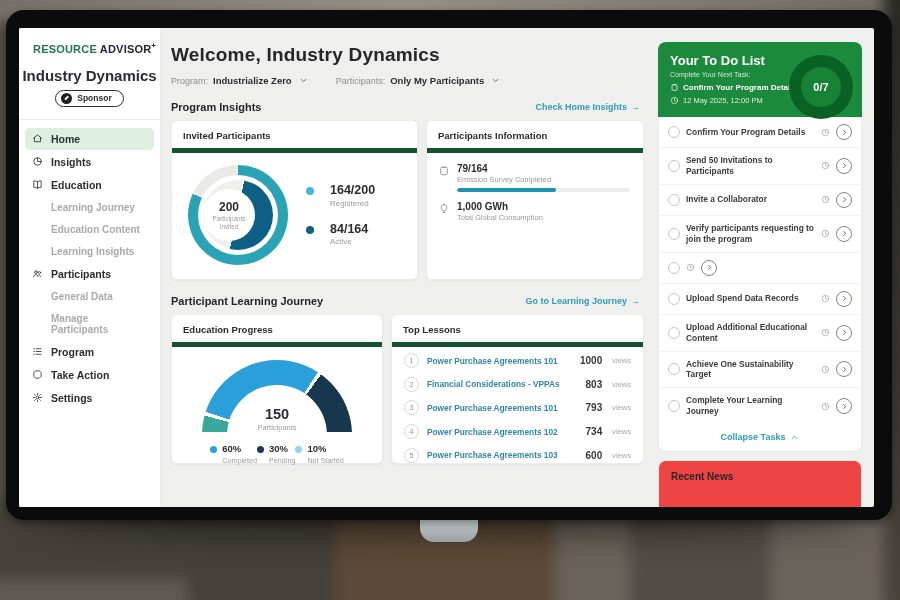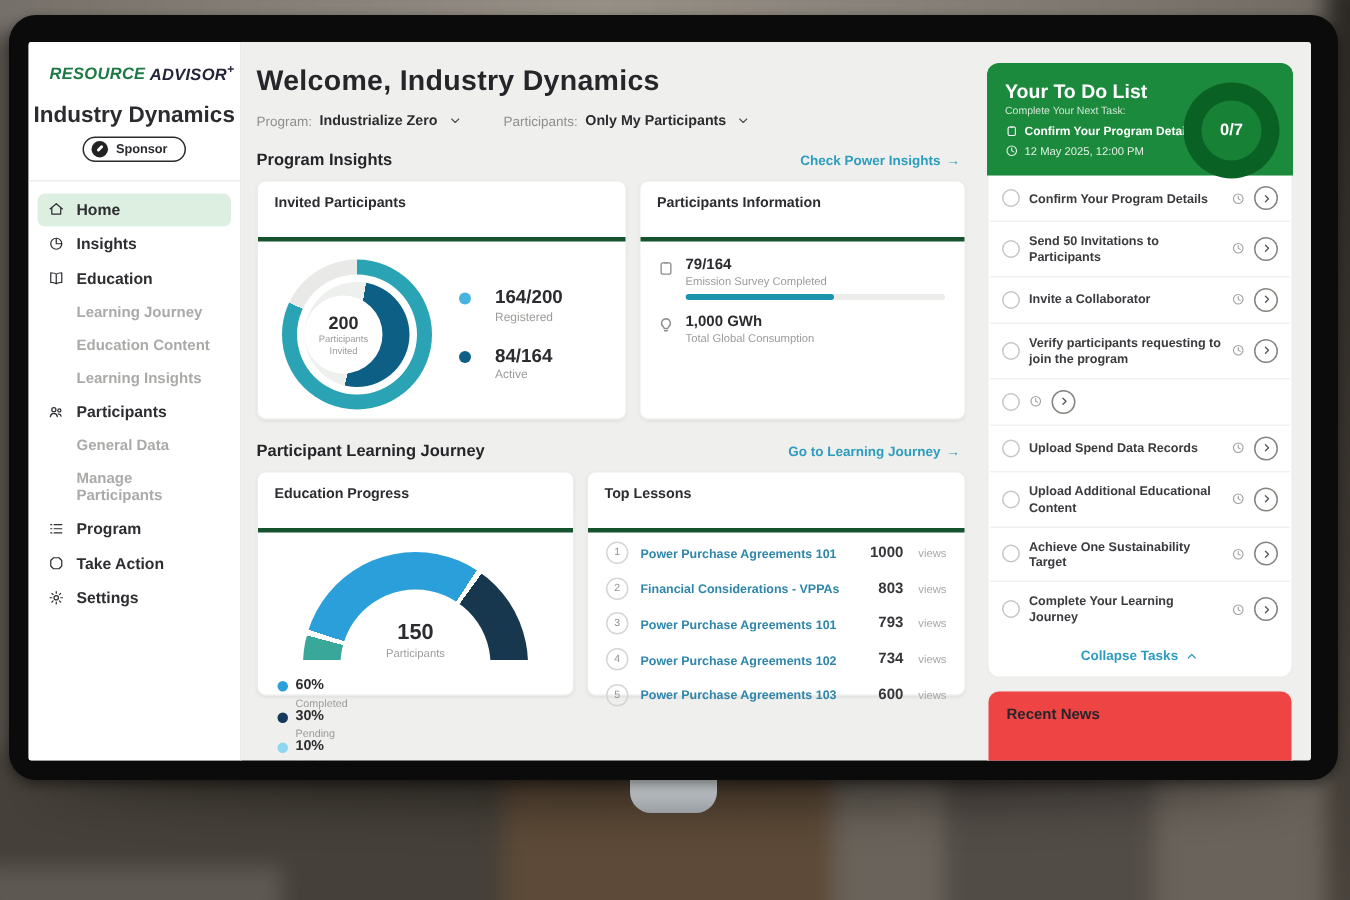--- a/index.html
+++ b/index.html
@@ -18,21 +18,21 @@
            background:rgba(10,8,6,.55);filter:blur(16px);}
   .stand{position:absolute;left:420px;top:508px;width:58px;height:34px;border-radius:10px 10px 14px 14px;
          background:linear-gradient(#eef1f2,#b9bfc2 55%,#989ea1);}
   
   .monitor{position:absolute;left:6px;top:10px;width:886px;height:510px;background:#0b0b0b;
            border-radius:18px;box-shadow:0 3px 8px rgba(0,0,0,.45);}
   .screen{position:absolute;left:13px;top:18px;width:855px;height:479px;background:#eff0ed;
           overflow:hidden;display:flex;border-radius:2px;color:#2c2c30;}
   
   .sidebar{flex:none;width:142px;background:#fff;border-right:1px solid #e9e9e6;padding-top:13px;box-sizing:border-box;}
-  .logo{padding-left:14px;font-size:11px;font-weight:800;letter-spacing:.2px;font-style:italic;}
+  .logo{padding-left:14px;font-size:11px;font-weight:800;letter-spacing:.2px;}
   .logo .g{color:#1d7a45;} .logo .d{color:#24243a;} .logo sup{font-size:8px;}
   .pname{margin-top:12px;text-align:center;font-size:15px;font-weight:700;color:#2c2c30;}
   .sponsor{margin:6px auto 0;display:flex;align-items:center;gap:5px;width:max-content;
            border:1px solid #2c2c2c;border-radius:11px;padding:2px 11px 2px 5px;font-size:8.5px;font-weight:700;cursor:pointer;}
   .sp-ic{width:11px;height:11px;border-radius:50%;background:#222;display:flex;align-items:center;justify-content:center;}
   .sp-ic::after{content:"";width:5px;height:1.5px;background:#fff;transform:rotate(-45deg);border-radius:1px;}
   .sdiv{border-bottom:1px solid #ececea;margin:12px 0 8px;}
   .nav-item{display:flex;align-items:center;gap:8px;margin:1px 6px;padding:5px 7px;border-radius:5px;
             font-size:10.5px;font-weight:700;color:#2e2e32;cursor:pointer;}
   .nav-item svg{flex:none;}
@@ -44,21 +44,21 @@
   .filters{margin-top:9px;display:flex;align-items:center;gap:28px;}
   .filter{display:flex;align-items:center;gap:5px;cursor:pointer;}
   .flabel{font-size:9px;color:#8f8f8d;}
   .fvalue{font-size:9.5px;font-weight:800;color:#2c2c30;}
   .chev{display:inline-flex;margin-left:2px;}
   .secrow{margin-top:15px;display:flex;align-items:center;justify-content:space-between;padding-right:4px;}
   .sectitle{font-size:11px;font-weight:800;color:#26262a;}
   .seclink{font-size:9px;font-weight:800;color:#2e9cbe;cursor:pointer;display:flex;align-items:center;gap:4px;}
   .cardrow{margin-top:7px;display:flex;gap:8px;}
   .card{background:#fff;border:1px solid #ececea;border-radius:6px;box-shadow:0 1px 2px rgba(0,0,0,.05);box-sizing:border-box;}
-  .chead{padding:9px 11px 17px;border-bottom:3px solid #14532d;font-size:9.5px;font-weight:800;color:#2c2c30;}
+  .chead{padding:9px 11px 7px;border-bottom:5px solid #14532d;font-size:9.5px;font-weight:800;color:#2c2c30;}
   
   .card-ip{width:247px;height:160px;}
   .ip-body{display:flex;align-items:center;padding:12px 10px 0 16px;}
   .donut{width:100px;height:100px;border-radius:50%;display:flex;align-items:center;justify-content:center;}
   .dhole{width:80px;height:80px;background:#fff;border-radius:50%;display:flex;align-items:center;justify-content:center;}
   .donut2{width:70px;height:70px;border-radius:50%;display:flex;align-items:center;}
   .dhole2{width:52px;height:52px;background:#fff;border-radius:50%;display:flex;flex-direction:column;
           align-items:center;justify-content:center;text-align:center;}
   .dval{font-size:12px;font-weight:800;}
   .dlab{font-size:6.3px;color:#9b9b99;line-height:1.25;margin-top:1px;}
@@ -78,21 +78,21 @@
   .sbar{margin-top:4px;height:4px;border-radius:2px;background:#ececea;overflow:hidden;}
   .sbar-fill{height:100%;border-radius:2px;background:#1b93ad;}
   
   .card-ep{width:212px;height:150px;}
   .gauge{position:relative;width:150px;height:72px;margin:13px auto 0;overflow:hidden;}
   .gauge-arc{position:absolute;left:0;top:0;width:150px;height:150px;border-radius:50%;}
   .gauge-hole{position:absolute;left:25px;top:25px;width:100px;height:100px;background:#fff;border-radius:50%;}
   .gauge-text{position:absolute;left:0;bottom:0;width:100%;text-align:center;}
   .gval{font-size:14.5px;font-weight:800;line-height:1;}
   .glab{font-size:7.5px;color:#9b9b99;margin-top:2px;}
-  .ep-legend{margin-top:12px;display:flex;justify-content:center;padding:0 13px;flex-direction:column;}
+  .ep-legend{margin-top:12px;display:flex;justify-content:center;padding:0 13px;}
   .ep-leg{display:flex;gap:5px;}
   .ep-leg .dot{width:7px;height:7px;margin-top:2px;}
   .eppct{font-size:9.5px;font-weight:800;line-height:1;}
   .eplab{font-size:7.2px;color:#9b9b99;margin-top:2px;}
   
   .card-tl{flex:1;height:150px;}
   .tl-body{height:118px;padding:2px 12px;display:flex;flex-direction:column;justify-content:space-around;}
   .lesson{display:flex;align-items:center;gap:8px;}
   .rank{flex:none;width:13px;height:13px;border:1px solid #d6d6d4;border-radius:50%;display:flex;align-items:center;
         justify-content:center;font-size:7px;color:#8f8f8d;}
@@ -224,21 +224,21 @@
               <svg width="9" height="7" viewBox="0 0 24 24" fill="none" stroke="#4a4a4e" stroke-width="2.6" stroke-linecap="round" stroke-linejoin="round">
                 <path d="M4 8l8 8 8-8"></path>
               </svg>
             </span>
       </div>
     </div>
 
     <div class="secrow">
       <span class="sectitle">Program Insights</span>
       <span class="seclink">
-        <span>Check Power Insights</span>
+        <span>Check Home Insights</span>
         <span>→</span>
       </span>
     </div>
 
     <div class="cardrow">
 
       <div class="card card-ip">
         <div class="chead">Invited Participants</div>
         <div class="ip-body">
           <div class="donut" style="background: conic-gradient(rgb(42, 163, 180) 82%, rgb(233, 234, 231) 0deg);">

